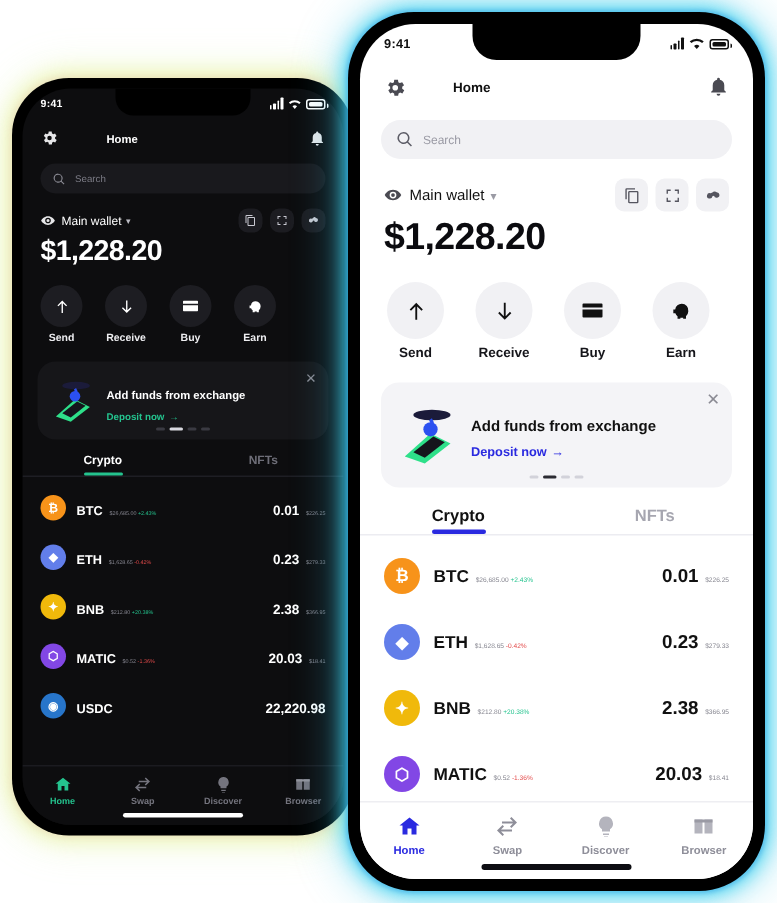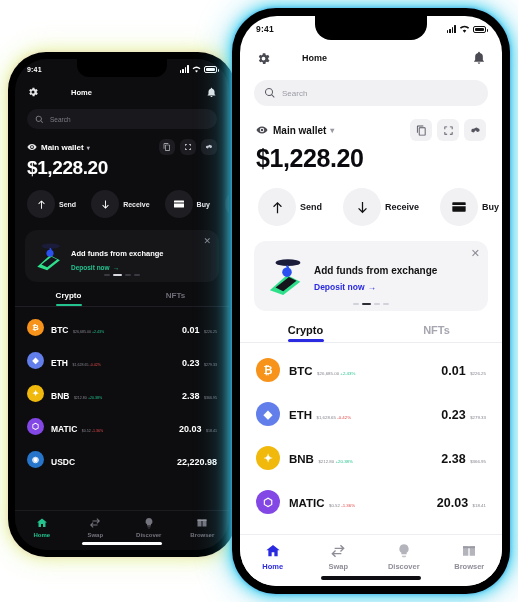--- a/index.html
+++ b/index.html
@@ -96,37 +96,37 @@
   .light-phone .search {
     margin: 6px 14px 0; height: 26px; padding: 0 10px; background:#f1f1f4;
   }
   .search .ph { font-size: 6.5px; color:#7b7b85; }
   .light-phone .search .ph { font-size: 8px; color:#9a9aa4; }
 
   
   .wrow { display:flex; align-items:center; }
   .dark-phone .wrow  { margin: 10px 12px 0; }
   .light-phone .wrow { margin: 13px 16px 0; }
-  .wname { font-weight:700; }
+  .wname { font-weight:400; }
   .dark-phone .wname  { font-size: 8px; color:#fff; }
   .light-phone .wname { font-size: 10px; color:#111; }
   .wicons { display:flex; gap:5px; margin-left:auto; }
   .sq { border-radius:6px; display:flex; align-items:center; justify-content:center; }
   .dark-phone .sq  { width:16px;height:16px; background:#1c1c21; }
   .light-phone .sq { width:22px;height:22px; background:#f1f1f4; }
 
   .balance { font-weight:700; letter-spacing:-.4px; }
   .dark-phone .balance  { font-size:19px; color:#fff; margin:2px 12px 0; }
   .light-phone .balance { font-size:25px; color:#0b0b0f; margin:3px 16px 0; }
 
   
   .actions { display:flex; }
   .dark-phone .actions  { margin: 11px 12px 0; gap: 15px; }
   .light-phone .actions { margin: 15px 18px 0; gap: 21px; }
-  .act { display:flex; flex-direction:row; align-items:center; gap:4px; }
+  .act { display:flex; flex-direction:column; align-items:center; gap:4px; }
   .circ { border-radius:50%; display:flex; align-items:center; justify-content:center; }
   .dark-phone .circ  { width:28px;height:28px; background:#1d1d22; }
   .light-phone .circ { width:38px;height:38px; background:#f1f1f4; }
   .act .lbl { font-weight:600; }
   .dark-phone .act .lbl  { font-size:7px; color:#ededf0; }
   .light-phone .act .lbl { font-size:9px; color:#15151a; }
 
   
   .banner { border-radius:12px; position:relative; display:flex; align-items:center; }
   .dark-phone .banner  { margin:12px 10px 0; height:52px; background:#161619; padding:0 8px; }

